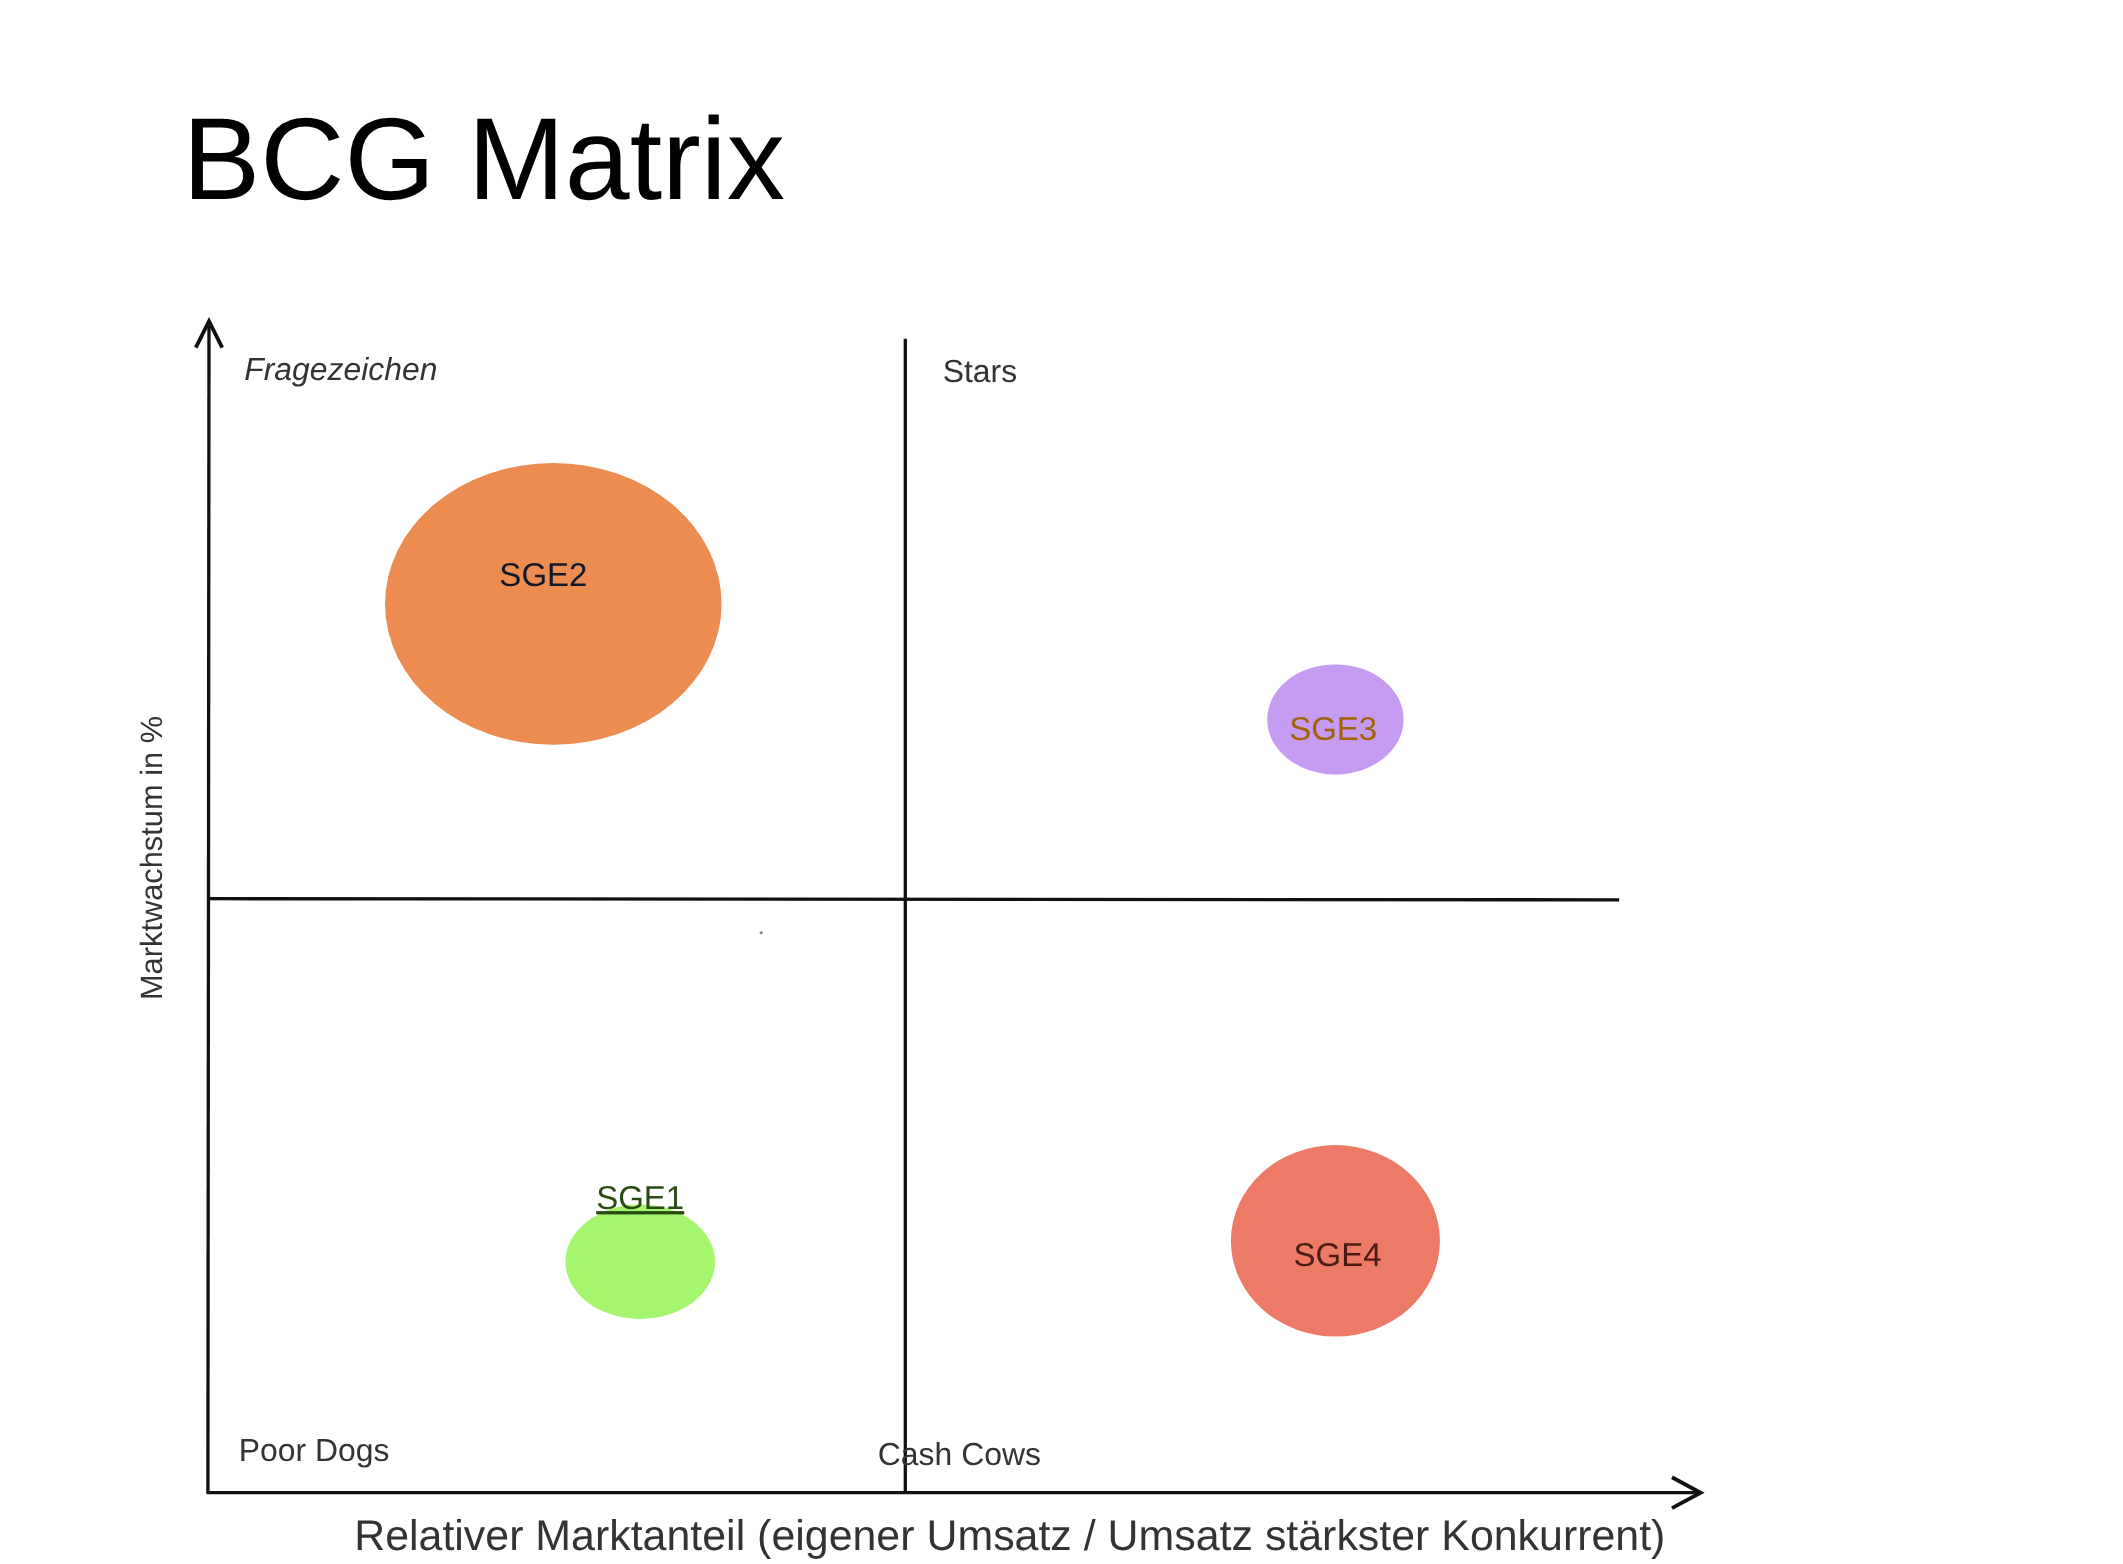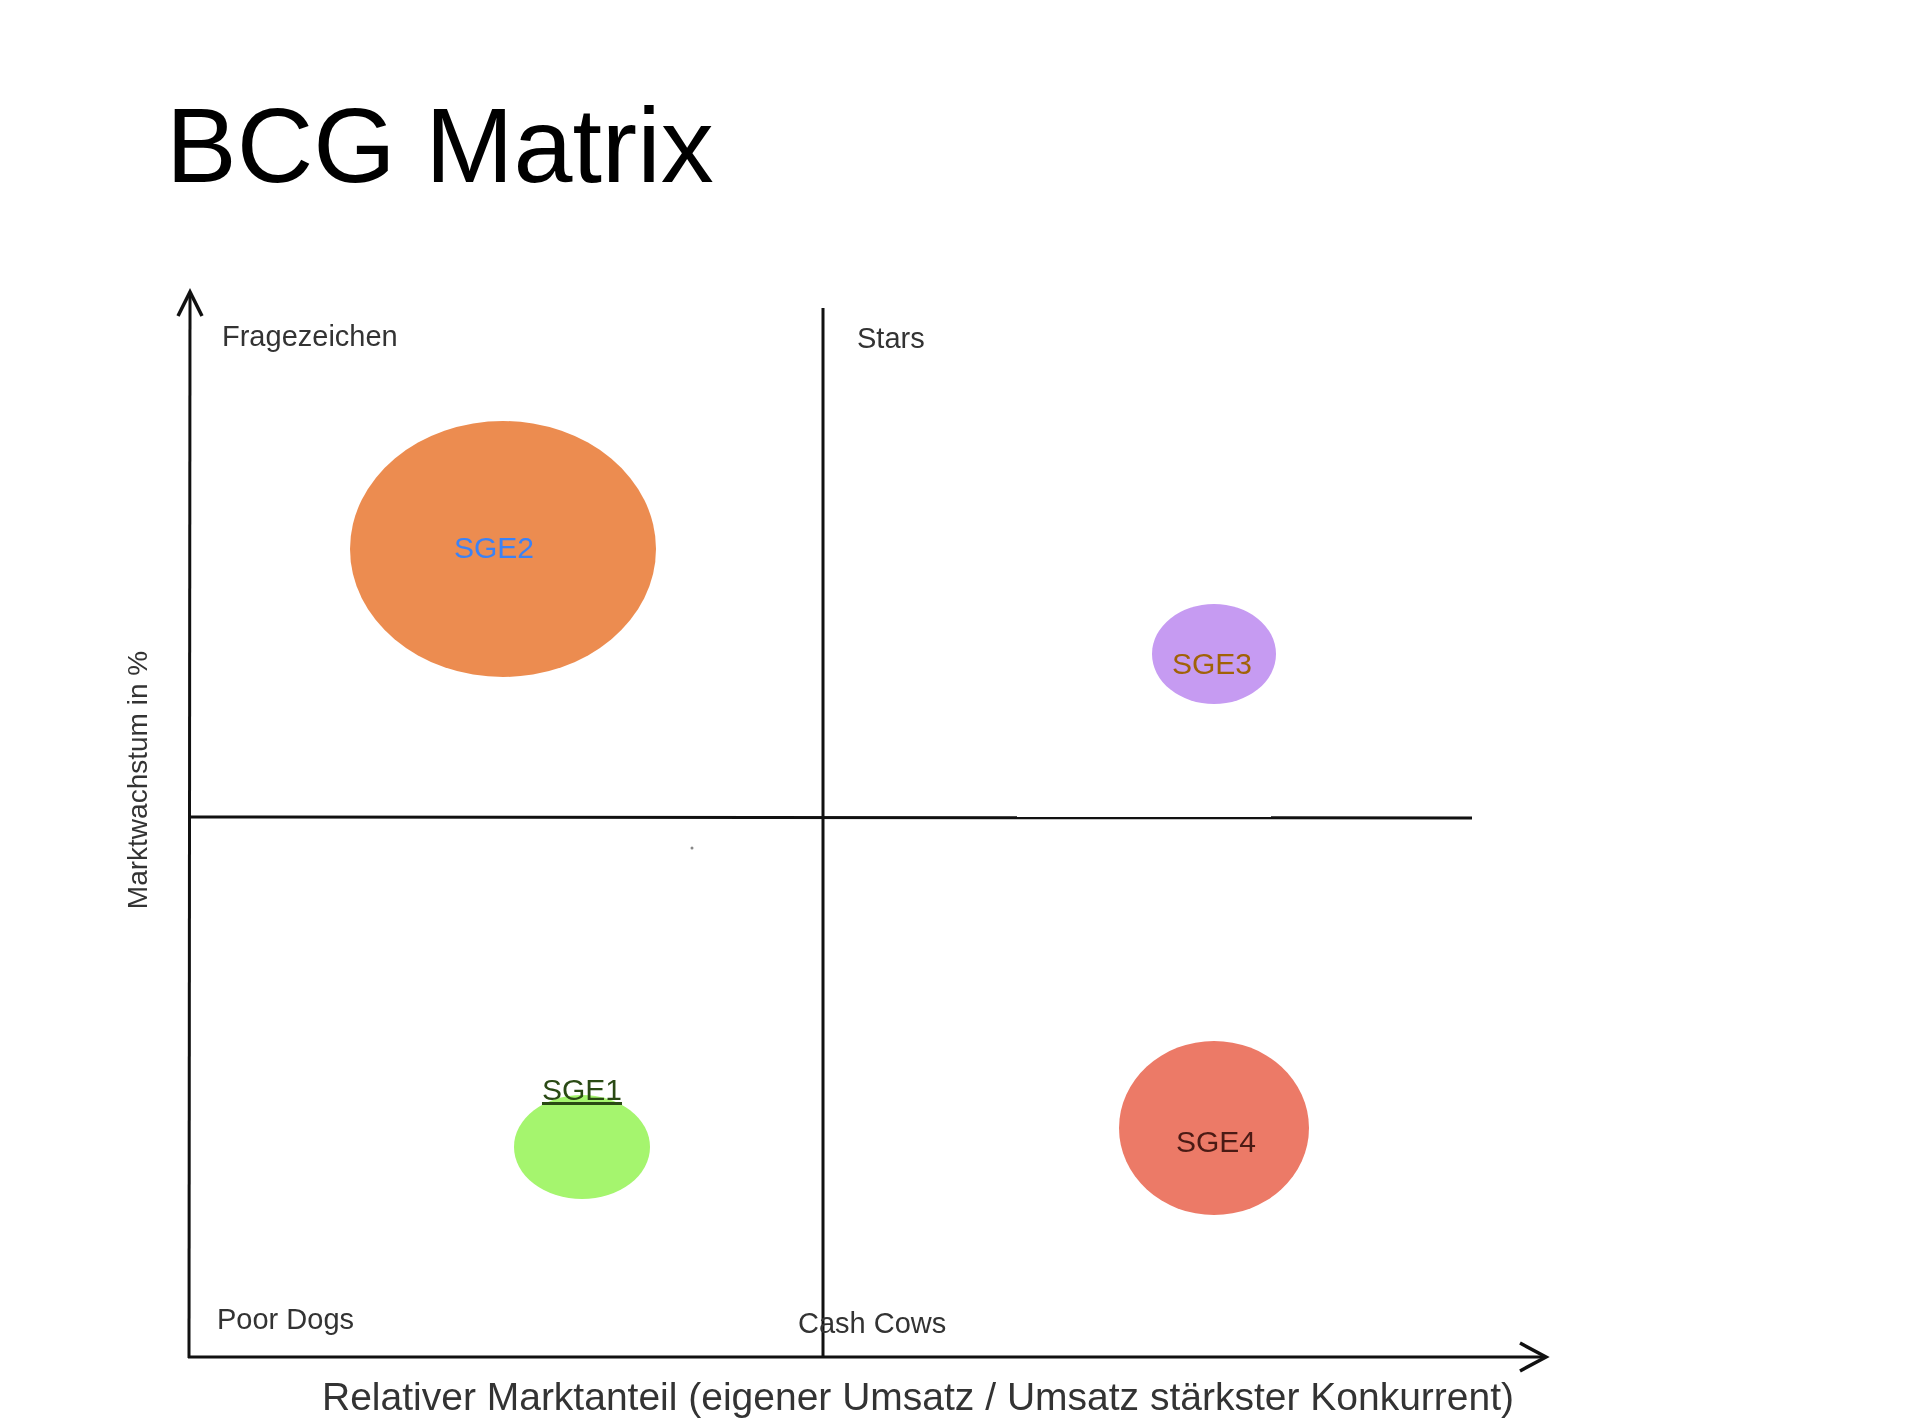--- a/index.html
+++ b/index.html
@@ -32,24 +32,24 @@
   <line x1="823" y1="308" x2="823" y2="1357" stroke="#111" stroke-width="3"></line>
 
   <circle cx="692" cy="848" r="1.5" fill="#888"></circle>
 
   <ellipse cx="503" cy="549" rx="153" ry="128" fill="#EC8C50"></ellipse>
   <ellipse cx="1214" cy="654" rx="62" ry="50" fill="#C69BF2"></ellipse>
   <ellipse cx="582" cy="1147" rx="68" ry="52" fill="#A5F56E"></ellipse>
   <ellipse cx="1214" cy="1128" rx="95" ry="87" fill="#EC7A67"></ellipse>
 </svg>
 
-<div class="lbl" style="left:222px; top:322px;">Fragezeichen</div>
+<div class="lbl" style="left:222px; top:322px;font-style:italic;">Fragezeichen</div>
 <div class="lbl" style="left:857px; top:324px;">Stars</div>
 <div class="lbl" style="left:217px; top:1305px;">Poor Dogs</div>
 <div class="lbl" style="left:798px; top:1309px;">Cash Cows</div>
 
 <div class="ylabel">Marktwachstum in %</div>
 <div class="xlabel">Relativer Marktanteil (eigener Umsatz / Umsatz stärkster Konkurrent)</div>
 
-<div class="bubble-label" style="left:494px; top:548px; color:#3b82f6;">SGE2</div>
+<div class="bubble-label" style="left:494px; top:524px; color:#0f172a;">SGE2</div>
 <div class="bubble-label" style="left:1212px; top:664px; color:#a16207;">SGE3</div>
 <div class="bubble-label" style="left:582px; top:1090px; color:#2a4a14;text-decoration:underline;">SGE1</div>
 <div class="bubble-label" style="left:1216px; top:1114px; color:#4a1a14;margin-top:28px;">SGE4</div>
 
 </body></html>

